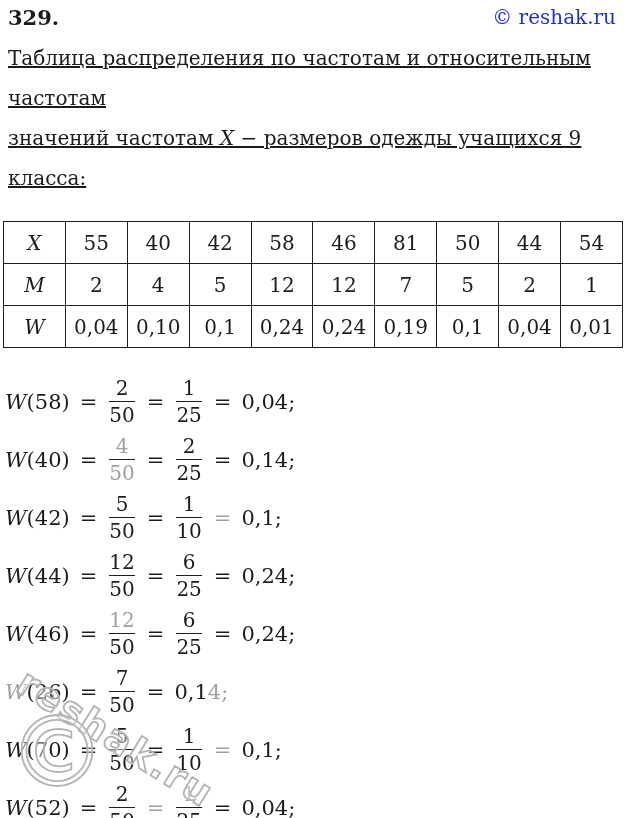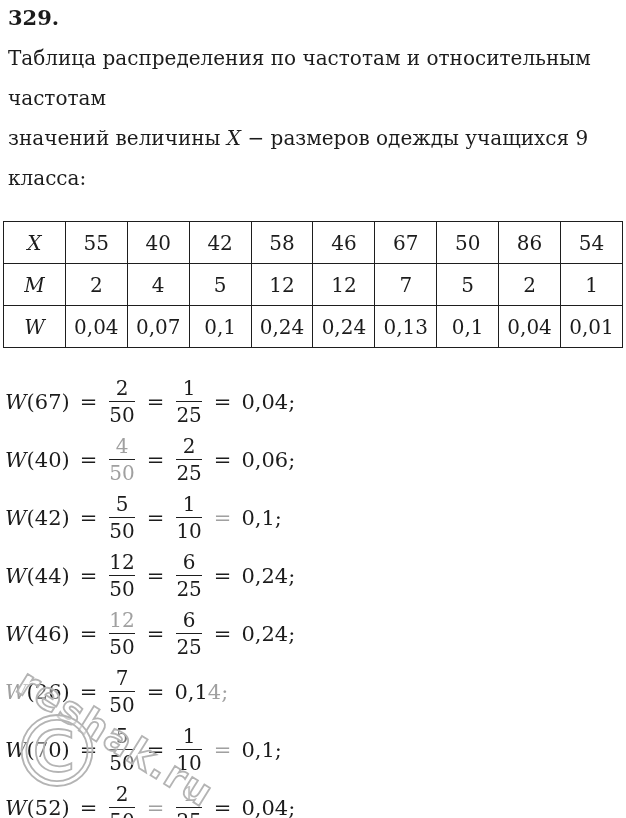--- a/index.html
+++ b/index.html
@@ -9,21 +9,21 @@
     --wm:#b4b4b4;
   }
   html,body{margin:0;padding:0;}
   body{
     width:626px;height:818px;background:#ffffff;overflow:hidden;position:relative;
     font-family:"DejaVu Serif","Liberation Serif",serif;color:var(--text);
   }
   .top-row{display:flex;justify-content:space-between;align-items:flex-start;padding:5px 10px 0 8px;}
   .problem-number{font-weight:bold;font-size:21px;}
   .site-credit{font-size:20px;color:var(--credit);}
-  .intro{margin:8px 8px 0 8px;font-size:20px;line-height:40px;}
+  .intro{margin:8px 8px 0 8px;font-size:20px;line-height:40px;text-decoration:underline;}
   .intro .mvar{font-style:italic;}
   table.freq{
     border-collapse:collapse;table-layout:fixed;
     width:620px;margin:23px 0 0 3px;
   }
   table.freq td,table.freq th{
     border:1.7px solid #1e1e1e;height:41px;text-align:center;vertical-align:middle;
     font-size:20px;font-weight:normal;padding:0;
   }
   table.freq th{font-style:italic;}
@@ -45,72 +45,73 @@
     font-family:"DejaVu Sans","Liberation Sans",sans-serif;
     font-size:98px;text-anchor:middle;
     fill:#ffffff;fill-opacity:0.40;stroke:var(--wm);stroke-width:1.8px;
   }
 </style>
 </head>
 <body>
 
 <div class="top-row">
   <span class="problem-number">329.</span>
+  <span class="site-credit">© reshak.ru</span>
 </div>
 
 <div class="intro">
   <span>Таблица распределения по частотам и относительным частотам</span><br>
-  <span><span>значений величины </span><span class="mvar">X</span><span> − размеров одежды учащихся 9 класса:</span></span>
+  <span><span>значений частотам </span><span class="mvar">X</span><span> − размеров одежды учащихся 9 класса:</span></span>
 </div>
 
 <table class="freq">
   <tbody id="freq-body">
       <tr>
         <th>X</th>
         <td>55</td>
         <td>40</td>
         <td>42</td>
         <td>58</td>
         <td>46</td>
-        <td>67</td>
+        <td>81</td>
         <td>50</td>
-        <td>86</td>
+        <td>44</td>
         <td>54</td>
       </tr>
       <tr>
         <th>M</th>
         <td>2</td>
         <td>4</td>
         <td>5</td>
         <td>12</td>
         <td>12</td>
         <td>7</td>
         <td>5</td>
         <td>2</td>
         <td>1</td>
       </tr>
       <tr>
         <th>W</th>
         <td>0,04</td>
-        <td>0,07</td>
+        <td>0,10</td>
         <td>0,1</td>
         <td>0,24</td>
         <td>0,24</td>
-        <td>0,13</td>
+        <td>0,19</td>
         <td>0,1</td>
         <td>0,04</td>
         <td>0,01</td>
       </tr>
     </tbody>
 </table>
 
 <div class="formulas" id="formulas">
     <div class="formula-row">
       <span class="mvar">W</span>
-      <span class="mtxt">(67)</span>
+      <span class="mtxt">(58)</span>
       <span class="eq">=</span>
       <span class="frac">
         <span class="num">2</span>
         <span class="bar"></span>
         <span class="den">50</span>
       </span>
       <span class="eq">=</span>
       <span class="frac">
         <span class="num">1</span>
         <span class="bar"></span>
@@ -128,21 +129,21 @@
         <span class="bar"></span>
         <span class="den muted">50</span>
       </span>
       <span class="eq">=</span>
       <span class="frac">
         <span class="num">2</span>
         <span class="bar"></span>
         <span class="den">25</span>
       </span>
       <span class="eq">=</span>
-      <span class="mtxt">0,06;</span>
+      <span class="mtxt">0,14;</span>
     </div>
     <div class="formula-row">
       <span class="mvar">W</span>
       <span class="mtxt">(42)</span>
       <span class="eq">=</span>
       <span class="frac">
         <span class="num">5</span>
         <span class="bar"></span>
         <span class="den">50</span>
       </span>

